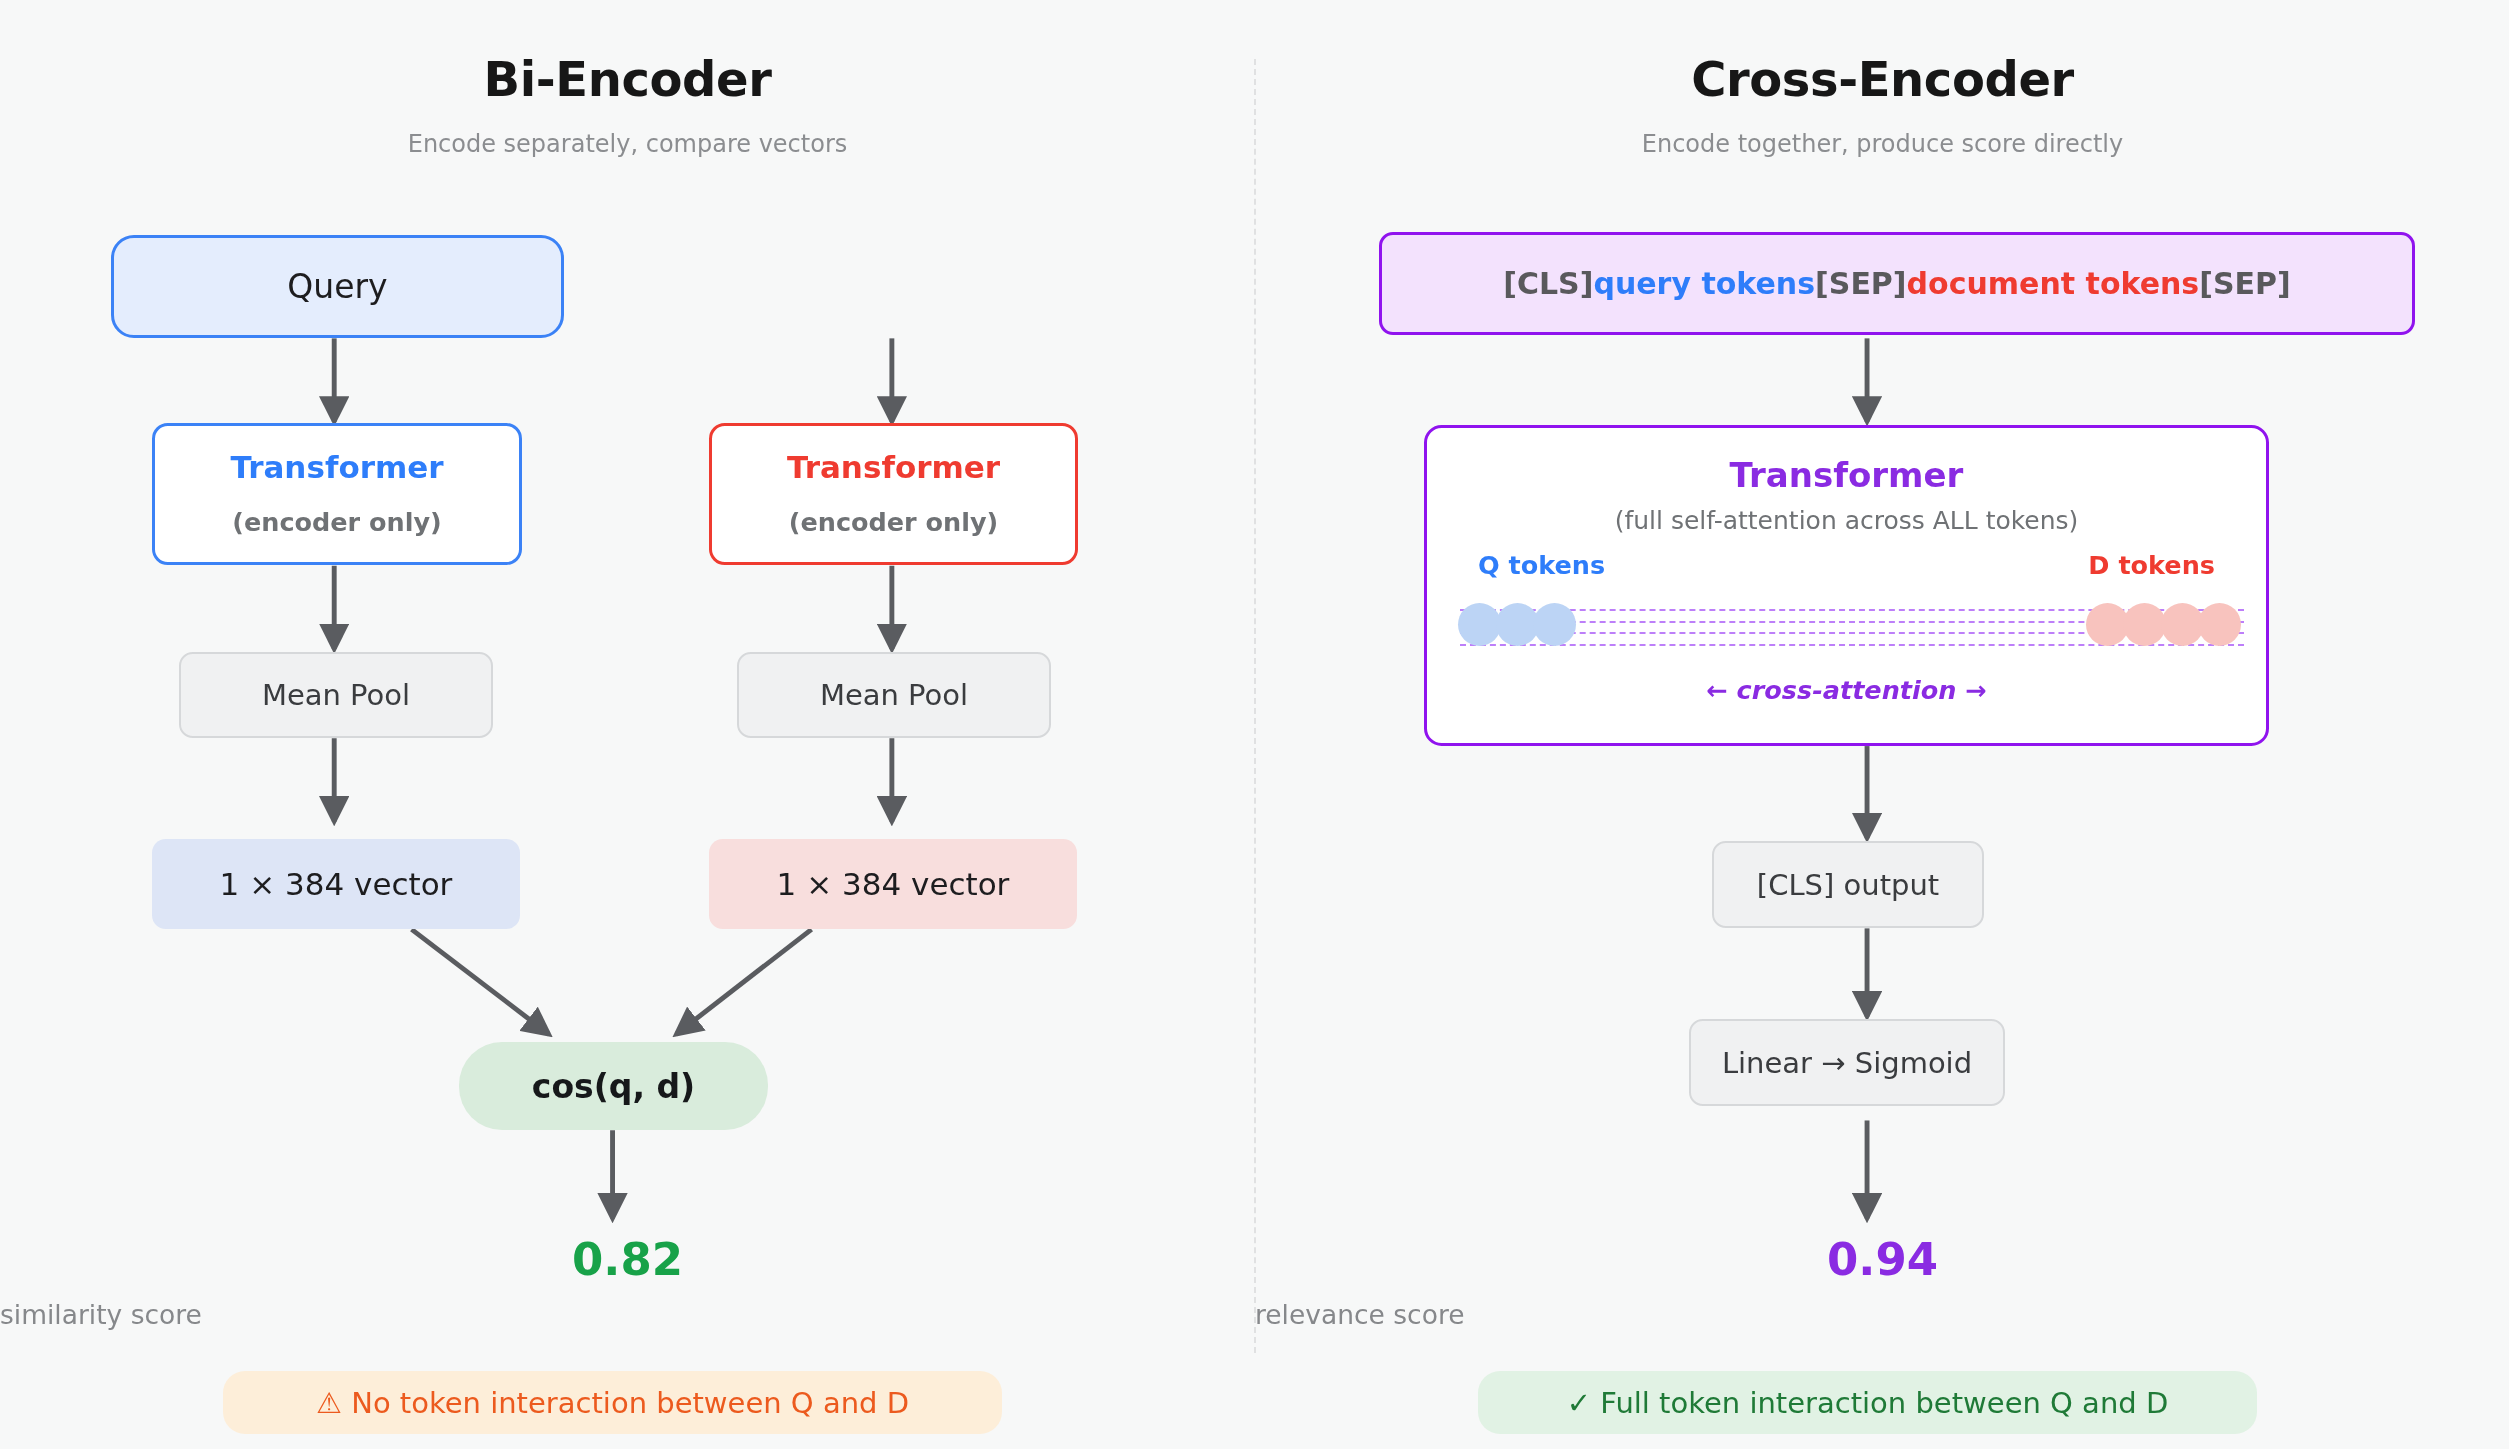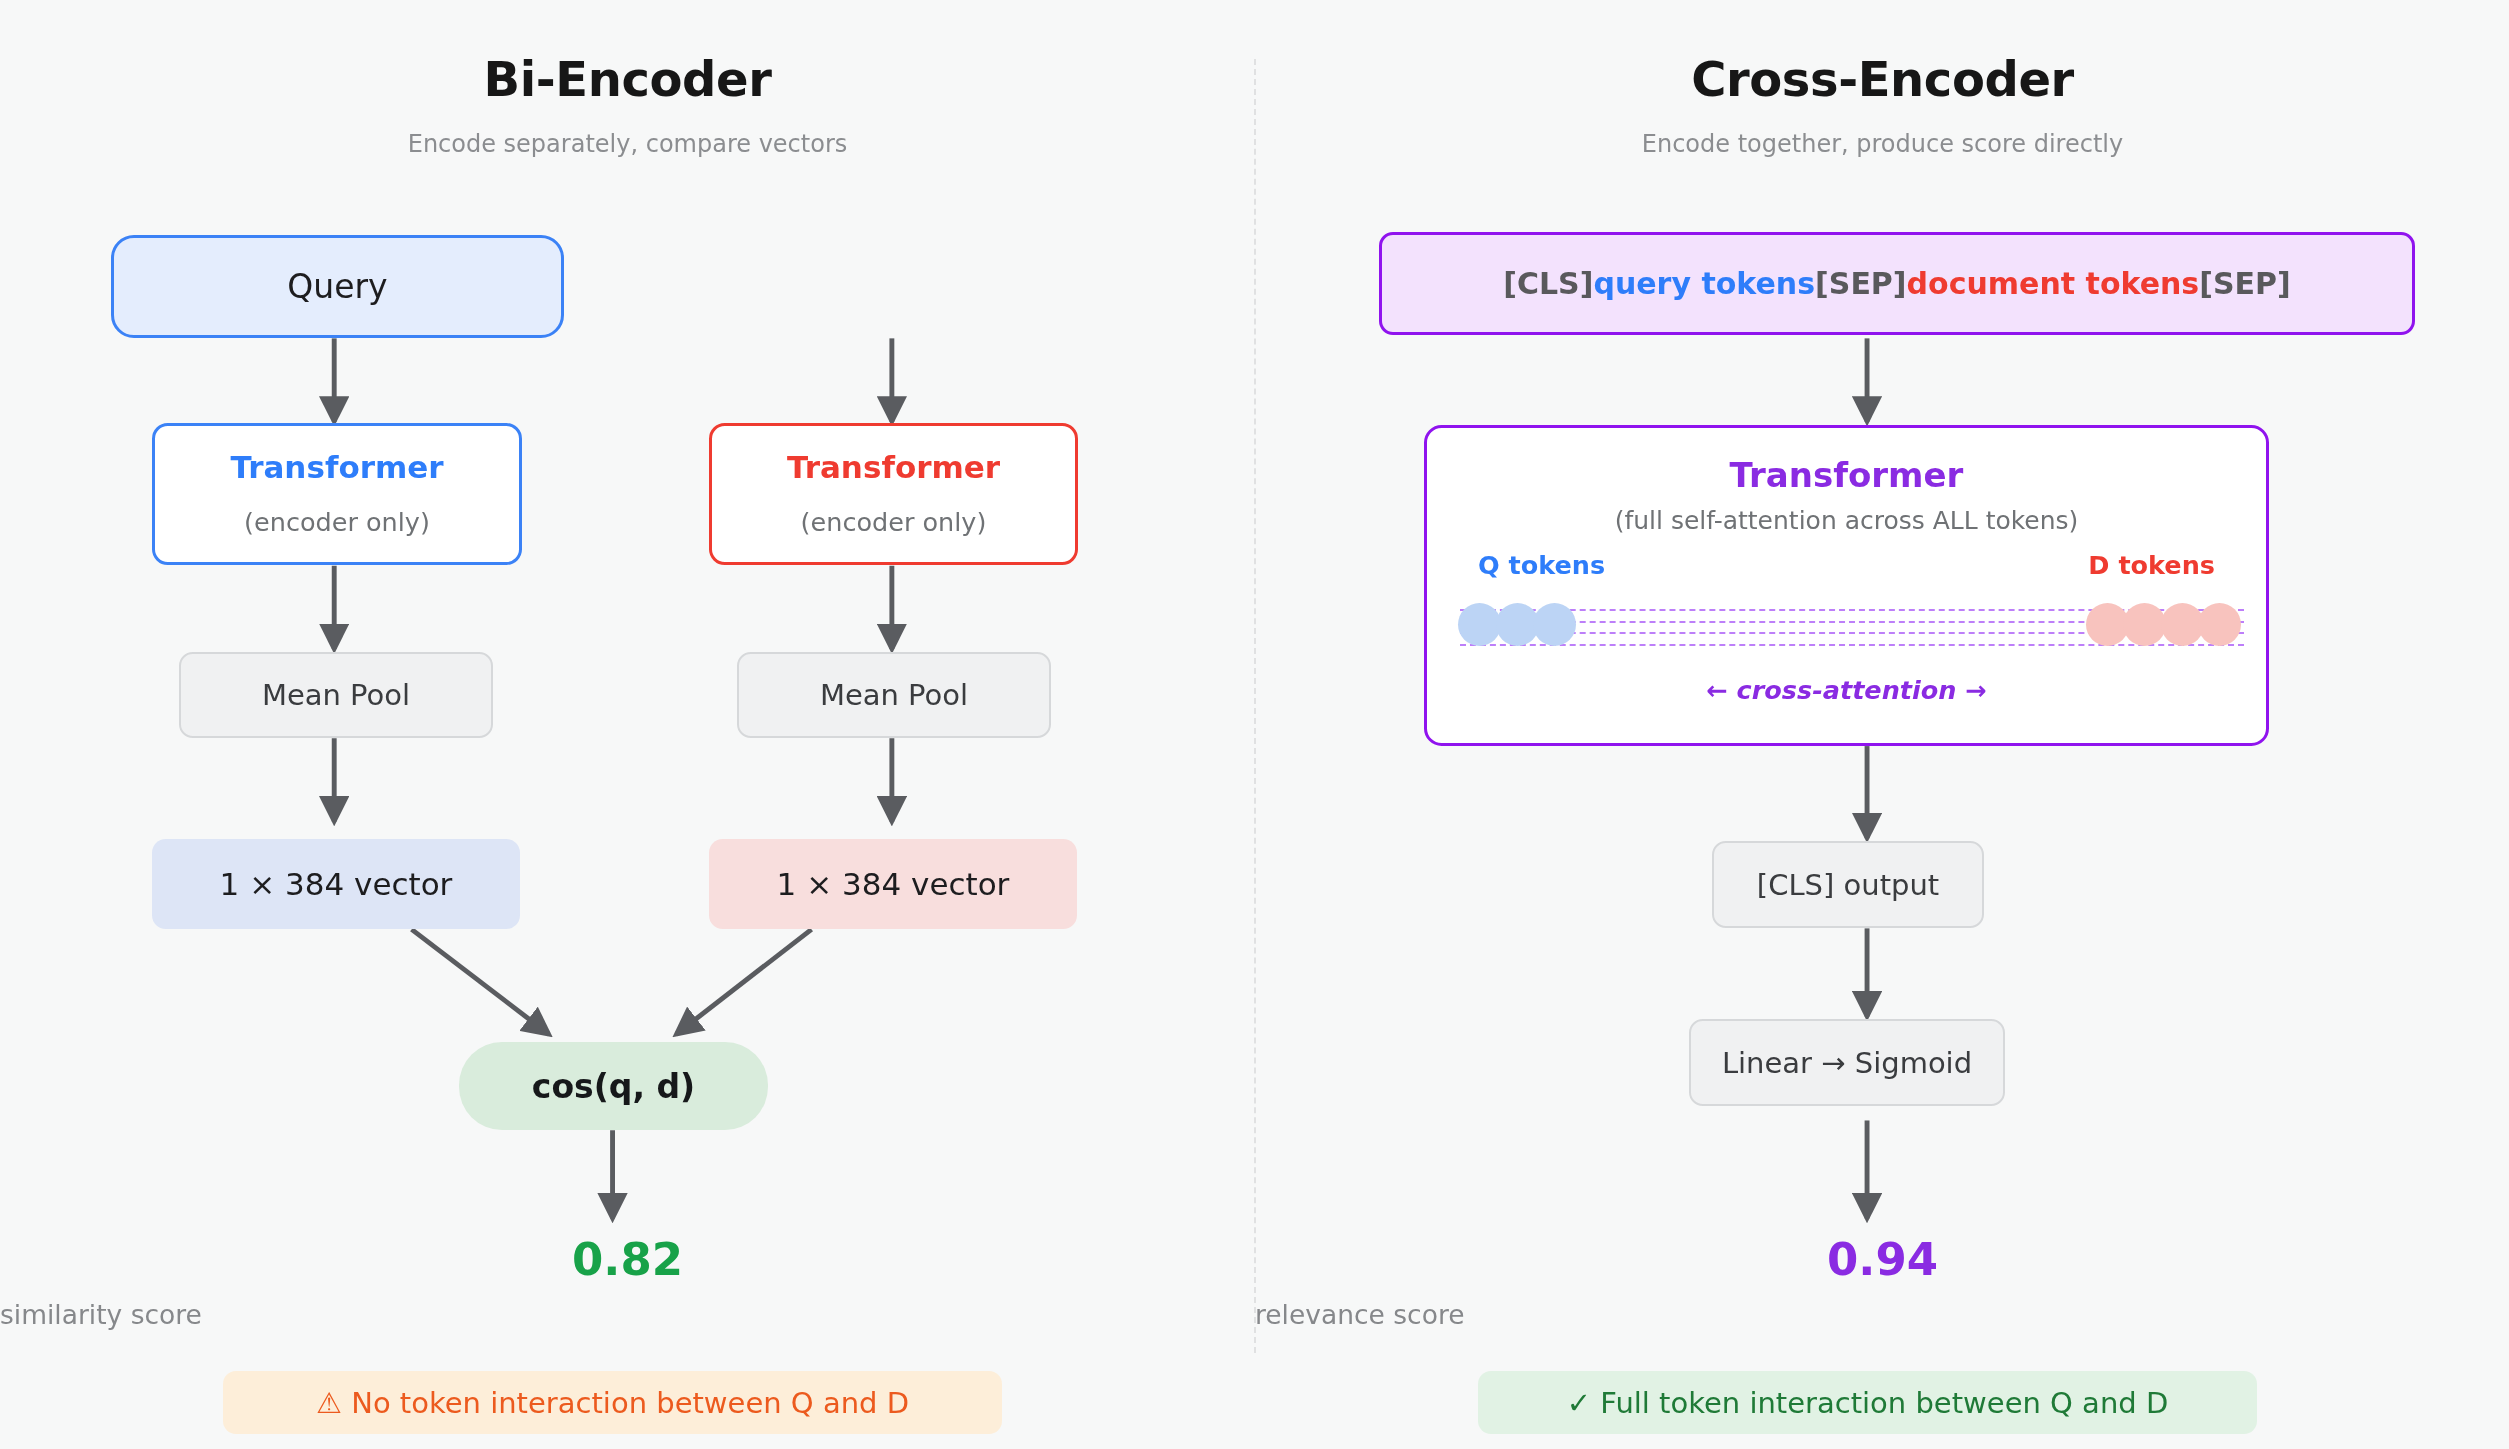--- a/index.html
+++ b/index.html
@@ -89,21 +89,21 @@
     border-radius: 15.7px;
     border-width: 3.9px;
     border-style: solid;
     background: #ffffff;
   }
   .enc-q { border-color: #3b82f6; }
   .enc-d { border-color: #ef3b30; }
   .enc-title { font-size: 31px; font-weight: bold; line-height: 1.05; }
   .enc-title.blue { color: #2e7dfa; }
   .enc-title.red  { color: #ef3b30; }
-  .enc-sub   { font-size: 25.5px; color: #6f7275; margin-top: 23px; }
+  .enc-sub   { font-size: 25.5px; color: #6f7275; margin-top: 23px; font-weight: bold; }
 
   .plain-box {
     border-radius: 13.7px;
     border: 2px solid #d6d8da;
     background: #f0f1f2;
     font-size: 29px;
     color: #3a3c3f;
   }
 
   .vec-box {
@@ -150,21 +150,21 @@
     color: #86888b;
   }
 
   
   .banner {
     position: absolute;
     box-sizing: border-box;
     display: flex;
     align-items: center;
     justify-content: center;
-    border-radius: 13px;
+    border-radius: 22px;
     font-size: 29px;
     text-align: center;
   }
   .banner-warn { background: #fdeed9; color: #ec5a1e; }
   .banner-ok   { background: #e1f2e4; color: #1f7a37; }
 
   
   .tokens-box {
     position: absolute;
     box-sizing: border-box;

